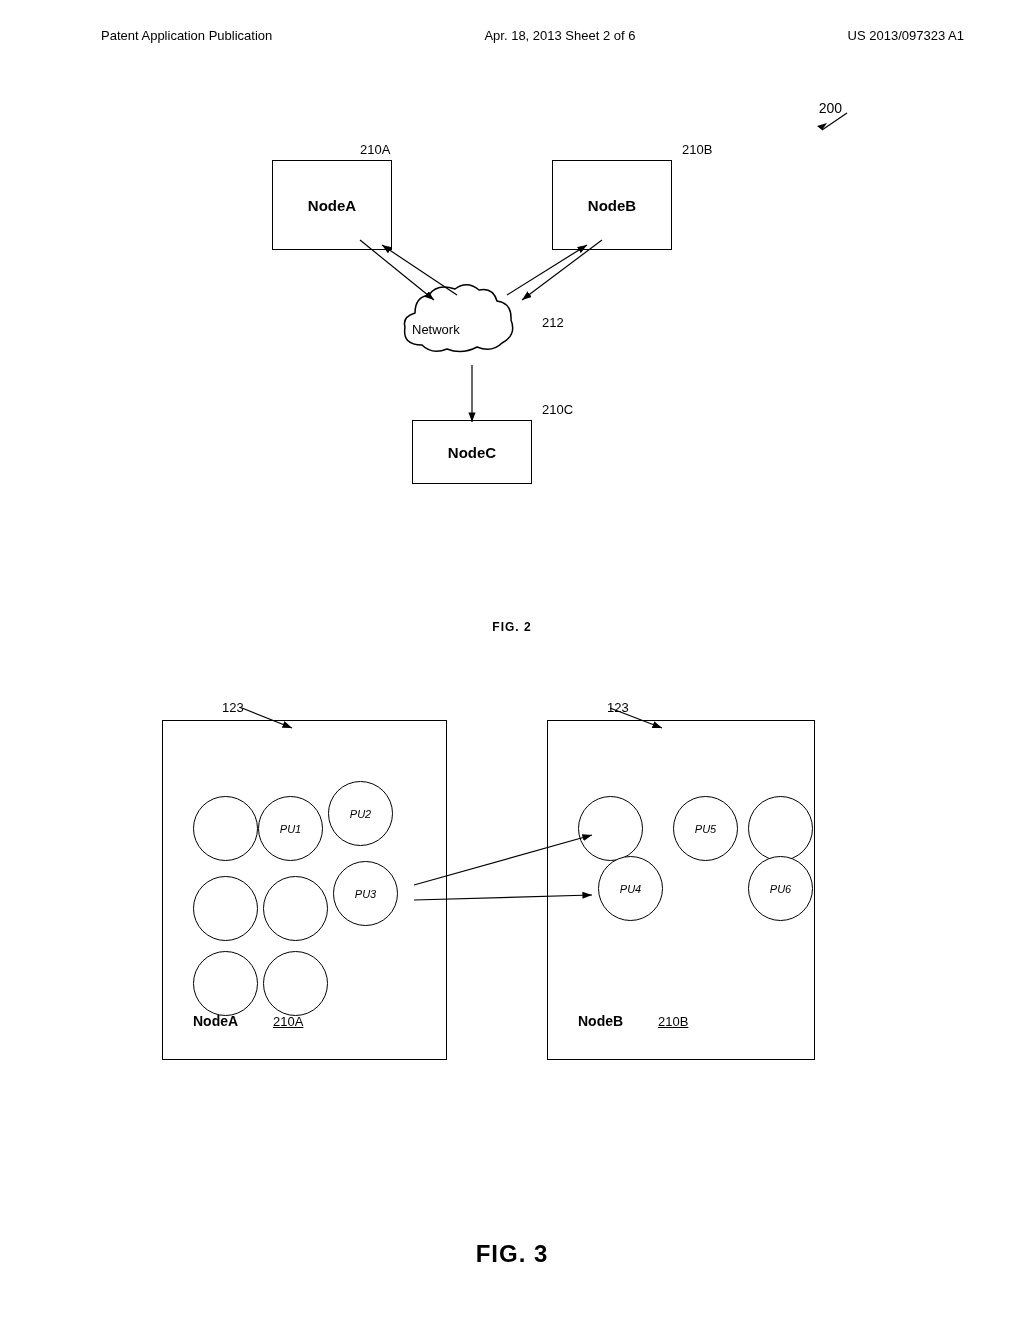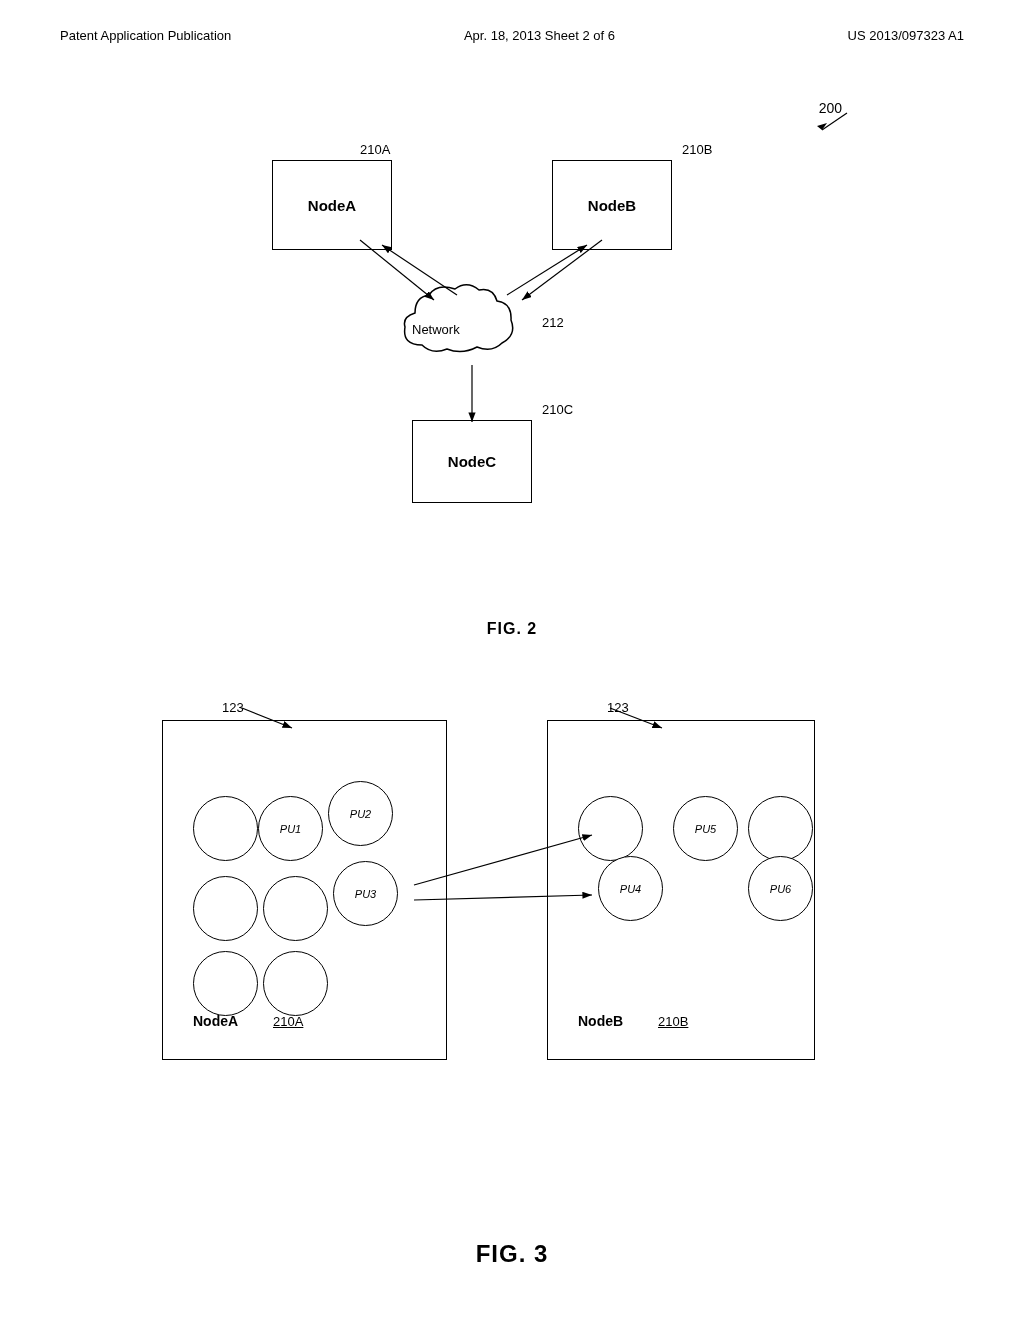--- a/index.html
+++ b/index.html
@@ -12,20 +12,21 @@
       overflow: hidden;
     }
 
     
     .header {
       display: flex;
       justify-content: space-between;
       padding: 28px 60px 0 60px;
       font-size: 13px;
       color: #000;
+      margin-left: 41px;
     }
 
     
     .fig2-area {
       position: absolute;
       top: 100px;
       left: 50%;
       transform: translateX(-50%);
       width: 600px;
       height: 500px;
@@ -52,21 +53,21 @@
 
     .nodeB-box {
       width: 120px;
       height: 90px;
       left: 340px;
       top: 60px;
     }
 
     .nodeC-box {
       width: 120px;
-      height: 83px;
+      height: 64px;
       left: 200px;
       top: 320px;
     }
 
     
     .node-label-210A {
       position: absolute;
       top: 42px;
       left: 148px;
       font-size: 13px;
@@ -108,21 +109,21 @@
       font-size: 13px;
       text-align: center;
     }
 
     
     .fig2-caption {
       position: absolute;
       top: 620px;
       left: 50%;
       transform: translateX(-50%);
-      font-size: 16px;
+      font-size: 12px;
       font-weight: bold;
       letter-spacing: 1px;
     }
 
     
     .fig3-area {
       position: absolute;
       top: 690px;
       left: 50%;
       transform: translateX(-50%);

